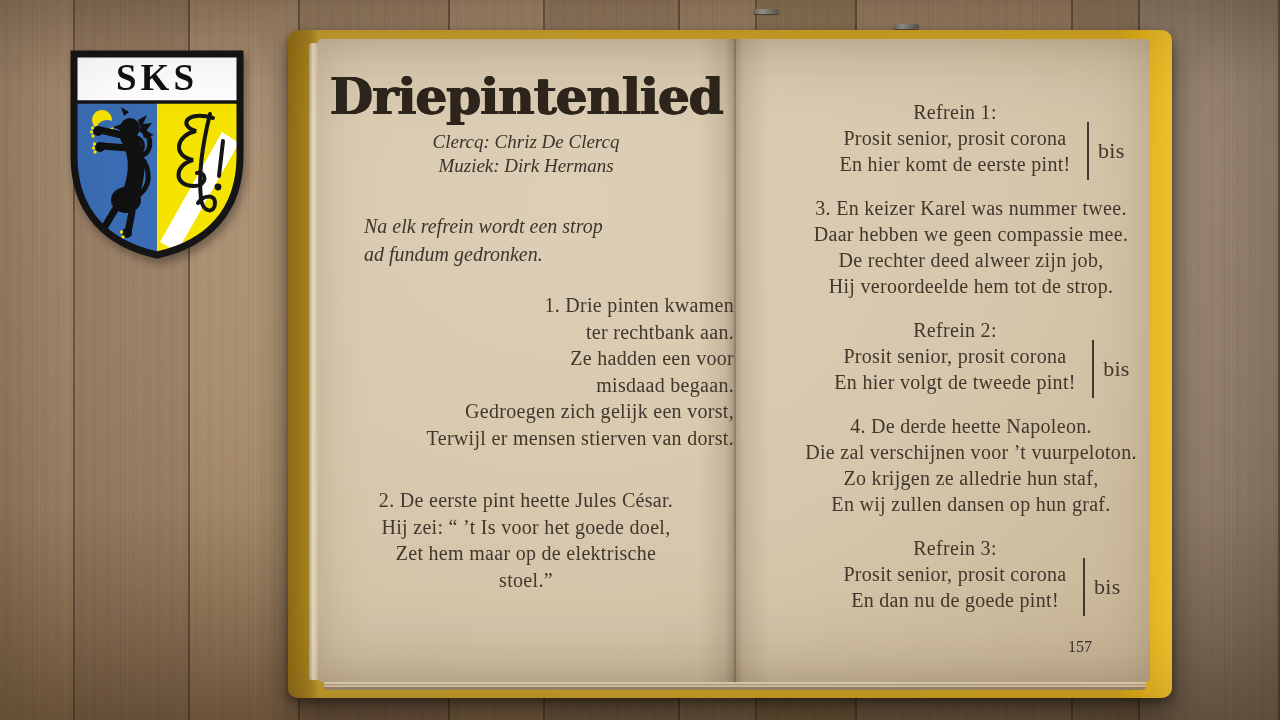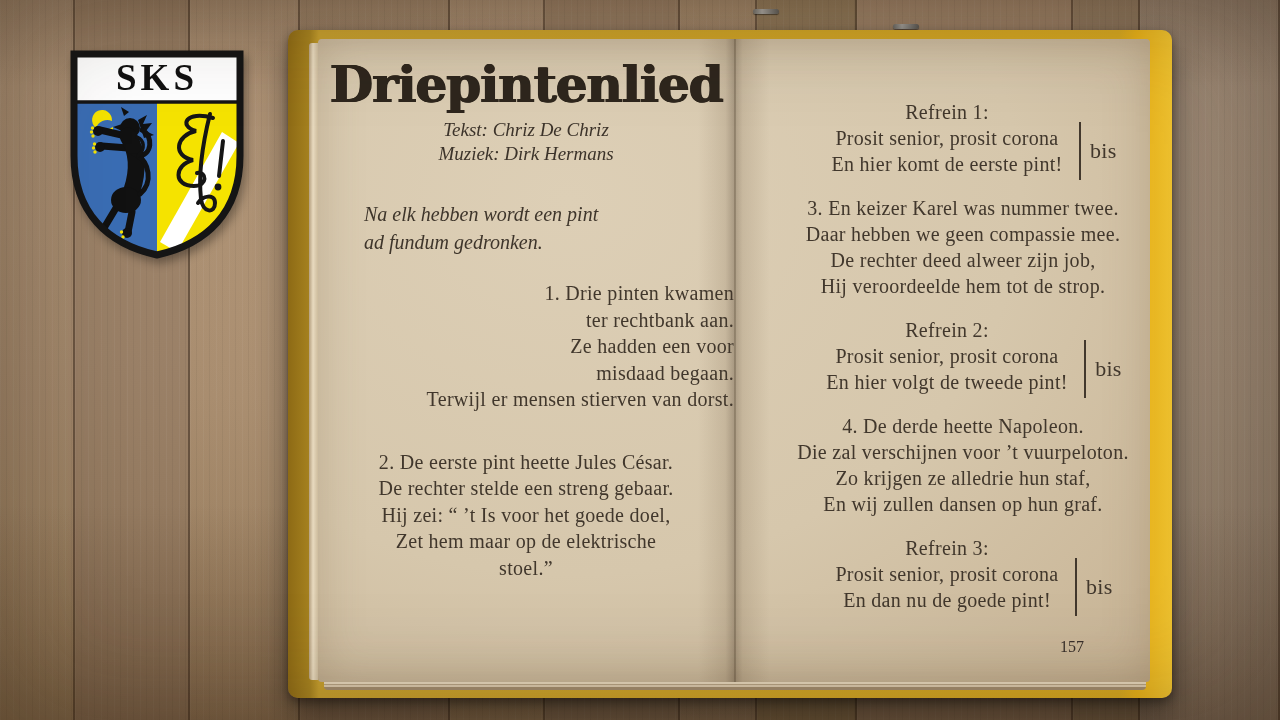--- a/index.html
+++ b/index.html
@@ -39,23 +39,23 @@
   .pages::before{content:"";position:absolute;left:-9px;top:4px;bottom:2px;width:9px;border-radius:3px 0 0 3px;
     background:linear-gradient(90deg,#b49f7f,#e8dabf 45%,#cdbc9d);}
   .pages::after{content:"";position:absolute;left:6px;right:4px;bottom:-8px;height:8px;border-radius:0 0 4px 4px;
     background:repeating-linear-gradient(180deg,#e2d3b8 0 2px,#b3a081 2px 3px,#d7c6a9 3px 5px,#a08a6c 5px 8px);}
   .gutter{position:absolute;top:0;bottom:0;left:50%;width:72px;transform:translateX(-50%);
     background:linear-gradient(90deg, rgba(92,70,45,0) 0%, rgba(92,70,45,.15) 38%, rgba(58,40,24,.30) 50%,
                rgba(92,70,45,.15) 62%, rgba(92,70,45,0) 100%);}
   .gutter::after{content:"";position:absolute;left:50%;top:0;bottom:0;width:2px;background:rgba(50,35,20,.22);}
   .page{position:absolute;top:0;bottom:0;width:50%;box-sizing:border-box;color:#41372c;}
   .page.left{left:0;}
-  .page.right{right:8px;padding-left:26px;}
-  
-  .title{margin-top:16px;text-align:center;font-family:"DejaVu Serif",serif;font-weight:bold;
+  .page.right{right:0;padding-left:26px;}
+  
+  .title{margin-top:28px;text-align:center;font-family:"DejaVu Serif",serif;font-weight:bold;
     font-size:50px;letter-spacing:-1px;color:#2e261d;
     text-shadow:1px 0 currentColor, -0.5px 0 currentColor;}
   .credits{margin-top:4px;text-align:center;font-style:italic;font-size:19px;line-height:24px;color:#3c332a;}
   .note{margin:34px 0 0 46px;font-style:italic;font-size:20px;line-height:28px;color:#3e352b;}
   .verse{text-align:center;font-size:20px;line-height:26.5px;letter-spacing:.3px;}
   .verse.v1{margin-top:24px;text-align:right;}
   .verse.v2{margin-top:36px;}
   .rp-content{padding-top:60px;}
   .refrain{text-align:center;font-size:20px;line-height:26px;letter-spacing:.3px;margin-bottom:18px;}
   .refrain-lines{display:inline-block;position:relative;}
@@ -90,37 +90,37 @@
   <div class="screw s1"></div>
   <div class="screw s2"></div>
 
   <div class="book">
     <div class="pages">
       <div class="gutter"></div>
 
       <div class="page left">
         <div class="title">Driepintenlied</div>
         <div class="credits">
-          <div>Tekst: Chriz De Chriz</div>
+          <div>Clercq: Chriz De Clercq</div>
           <div>Muziek: Dirk Hermans</div>
         </div>
         <div class="note">
-          <div>Na elk hebben wordt een pint</div>
+          <div>Na elk refrein wordt een strop</div>
           <div>ad fundum gedronken.</div>
         </div>
         <div class="verse v1">
           <div>1. Drie pinten kwamen</div>
           <div>ter rechtbank aan.</div>
           <div>Ze hadden een voor</div>
           <div>misdaad begaan.</div>
+          <div>Gedroegen zich gelijk een vorst,</div>
           <div>Terwijl er mensen stierven van dorst.</div>
         </div>
         <div class="verse v2">
           <div>2. De eerste pint heette Jules César.</div>
-          <div>De rechter stelde een streng gebaar.</div>
           <div>Hij zei: “ ’t Is voor het goede doel,</div>
           <div>Zet hem maar op de elektrische</div>
           <div>stoel.”</div>
         </div>
       </div>
 
       <div class="page right">
         <div class="rp-content">
 
           <div class="refrain">

